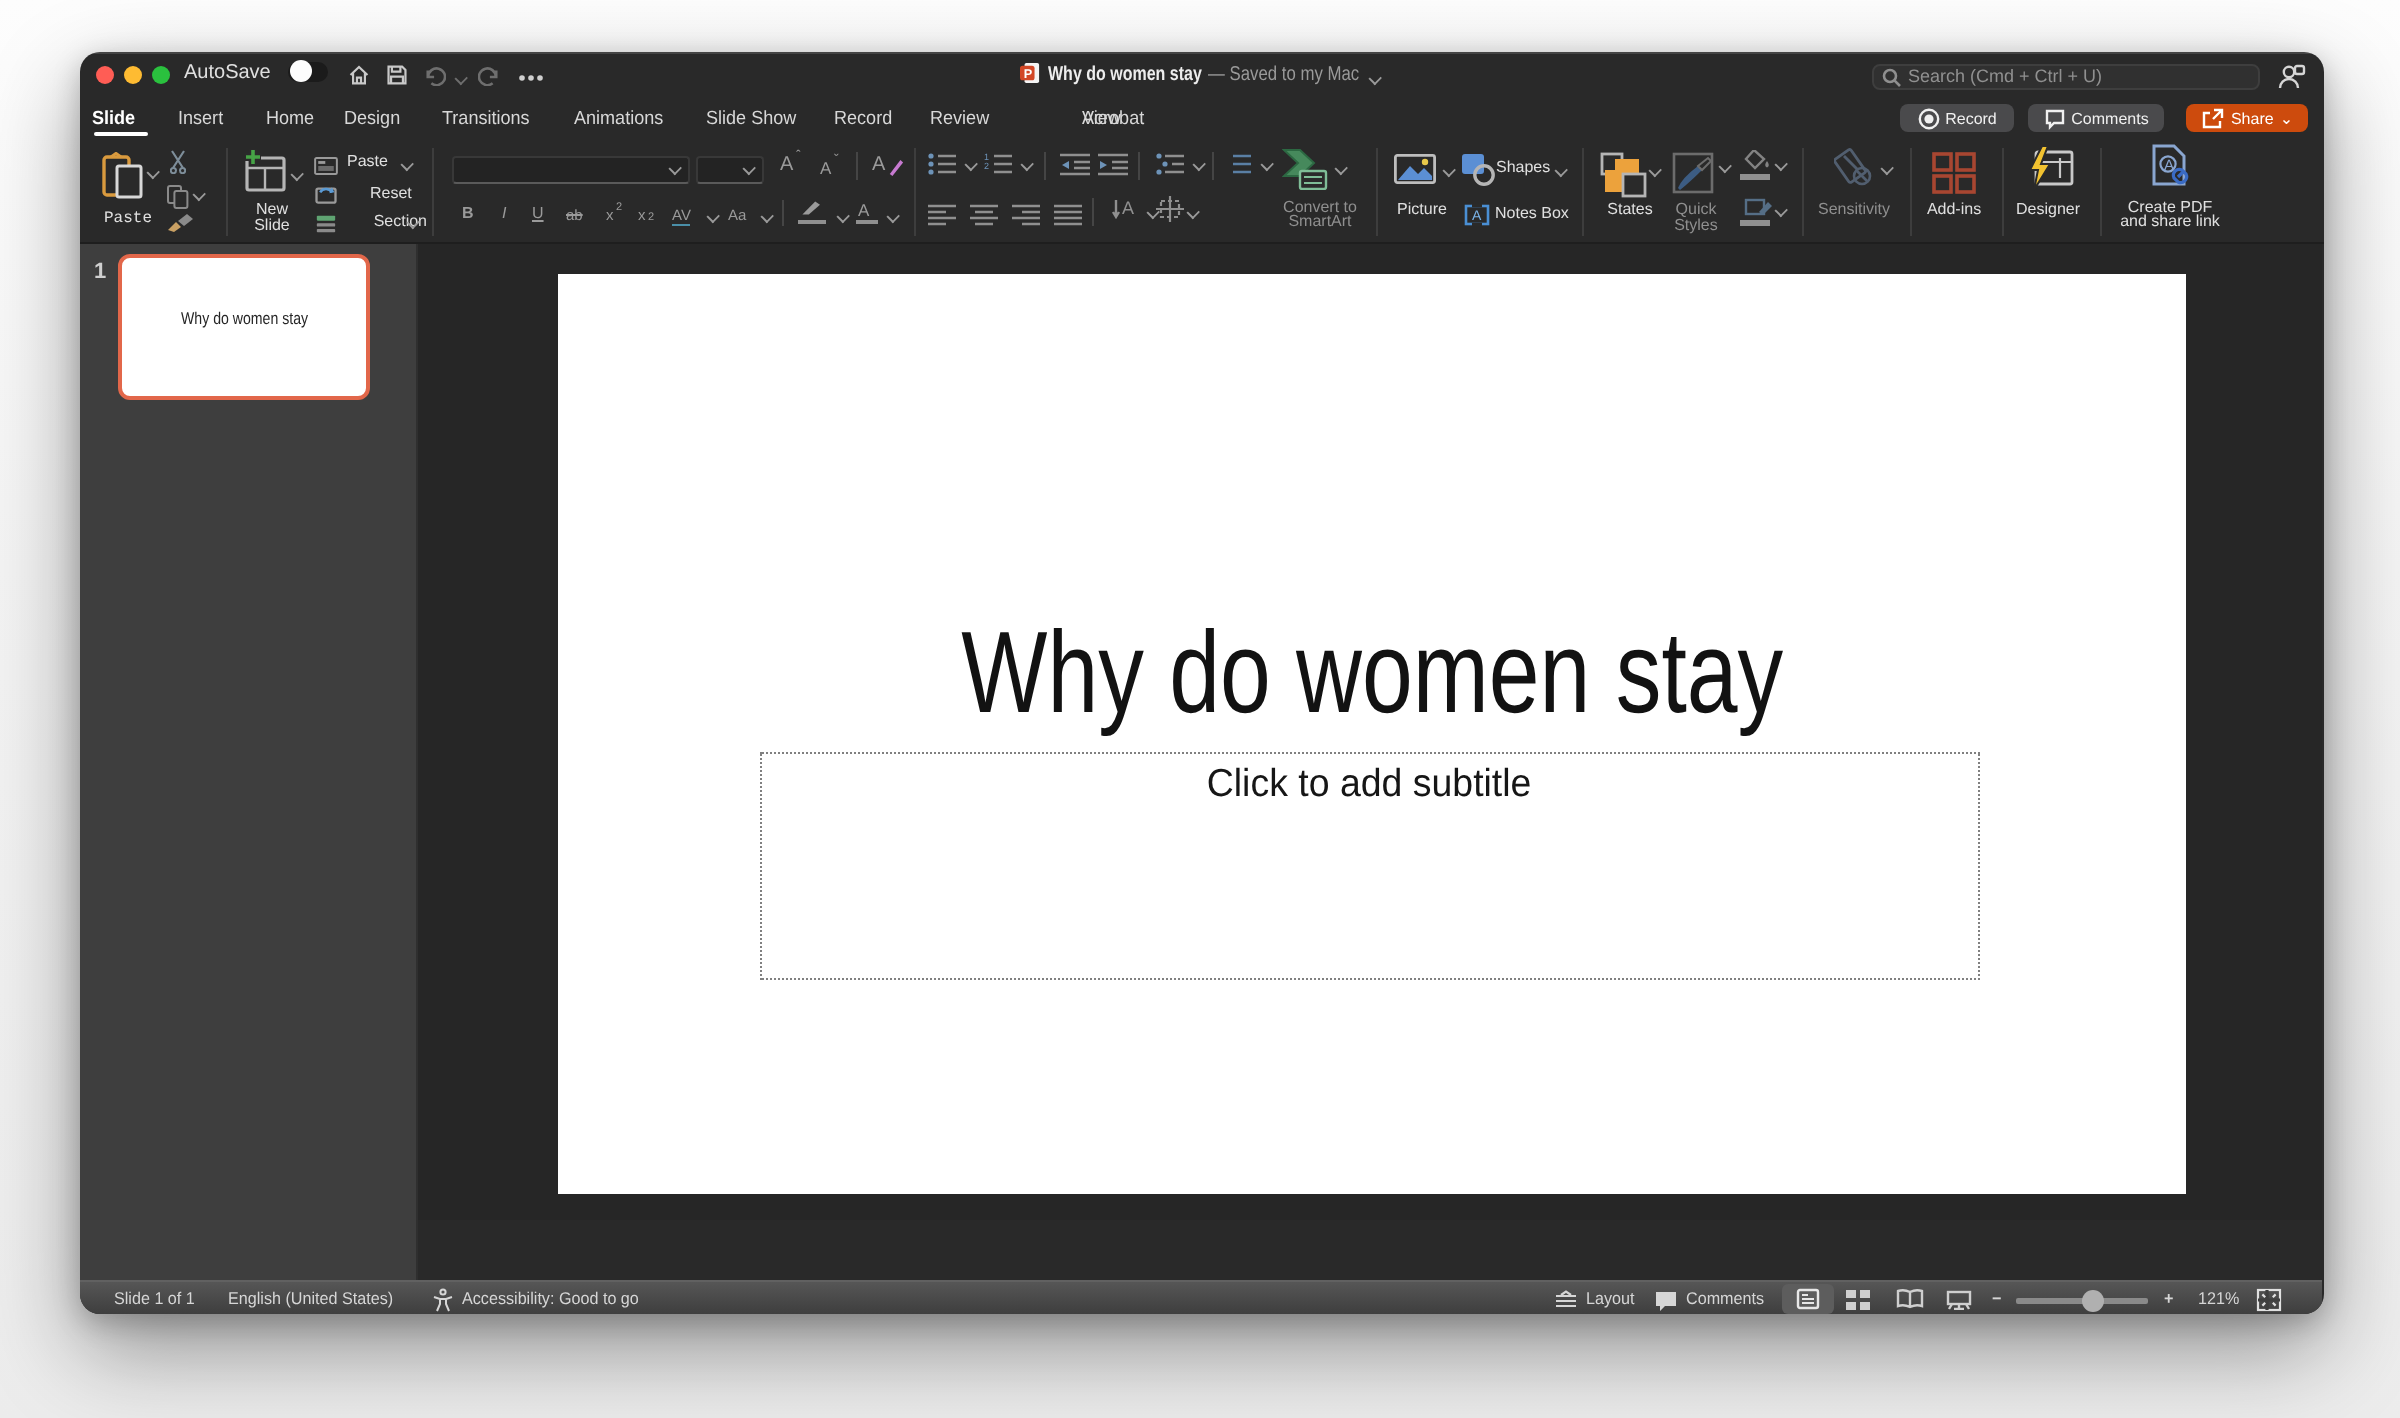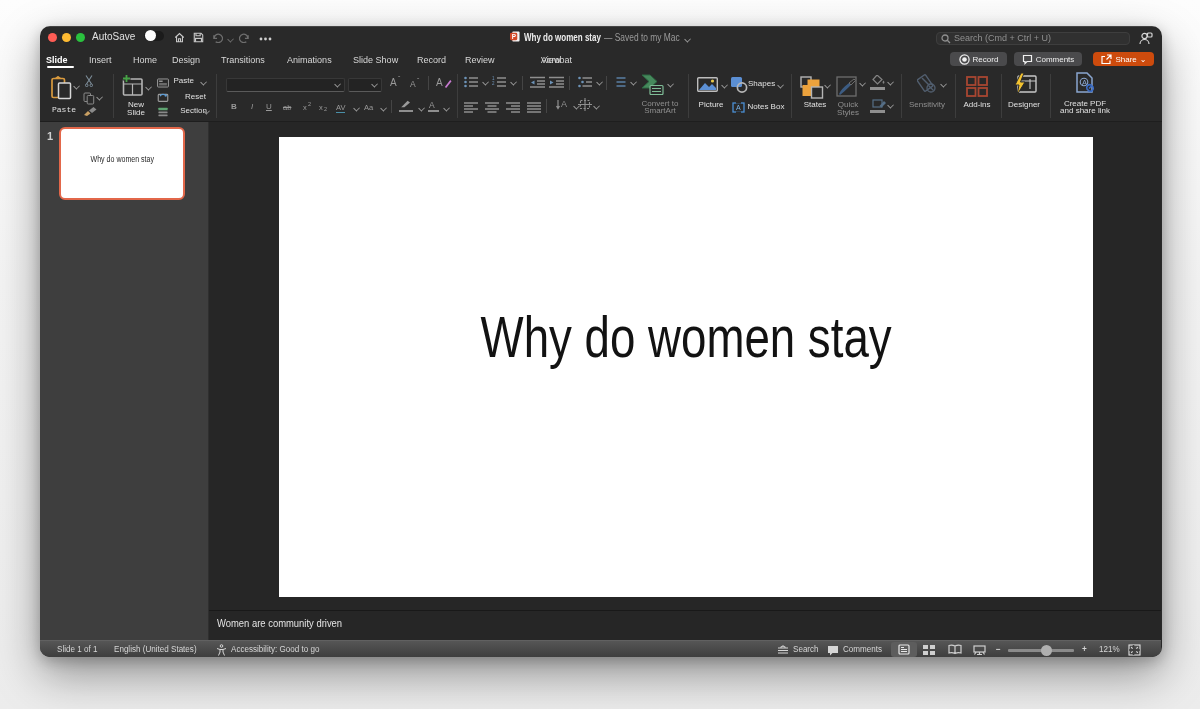--- a/index.html
+++ b/index.html
@@ -176,21 +176,21 @@
     <rect x=".8" y="2.8" width="11.4" height="8.4" rx="1" fill="none" stroke="#9a9a9a" stroke-width="1.4"></rect>
     <path d="M3 5 a4 4 0 0 1 7 0" fill="none" stroke="#5b9bd5" stroke-width="1.5"></path>
       <path d="M10 2 l1.5 3 -3 .5 Z" fill="#5b9bd5"></path>
   </svg>
   <div class="rlabel" style="left:145px; top:66.7px; width:30px; text-align:left;">Reset</div>
   <svg class="icon" style="left:117px; top:80.7px;" width="12" height="10" viewBox="0 0 13 12">
     <rect x="1" y="1" width="11" height="3" rx=".5" fill="#5fa472"></rect>
     <rect x="1" y="5.5" width="11" height="2" rx=".5" fill="#8a8a8a"></rect>
     <rect x="1" y="9" width="11" height="2" rx=".5" fill="#8a8a8a"></rect>
   </svg>
-  <div class="rlabel" style="left:133.5px; top:81px; width:40px; text-align:center;">Section</div>
+  <div class="rlabel" style="left:133.5px; top:81px; width:40px; text-align:right;">Section</div>
   <div class="cv" style="left:163.5px; top:83px;"></div>
 
   <div class="combo" style="left:186px; top:52px; width:119px; height:13.5px;"></div>
   <div class="cv" style="left:295px; top:56px;"></div>
   <div class="combo" style="left:308px; top:52px; width:34px; height:13.5px;"></div>
   <div class="cv" style="left:332px; top:56px;"></div>
   <span class="gl" style="left:350px; top:51px; font-size:10px;">A</span>
     <span class="gl" style="left:358px; top:49px; font-size:7px;">ˆ</span>
   <span class="gl" style="left:370px; top:52.5px; font-size:8.5px;">A</span>
     <span class="gl" style="left:377px; top:51px; font-size:7px;">ˇ</span>
@@ -375,39 +375,39 @@
 
   <div class="thumbs">
     <span class="abs" style="left:7px; top:8px; font-size:11px; font-weight:bold; color:#cfcfcf;">1</span>
     <div class="abs" style="left:19px; top:4.5px; width:126px; height:73px; border:2.5px solid #e2674a; border-radius:6px; background:#fff;">
       <div style="position:absolute; left:0; right:0; top:25px; text-align:center; font-size:8.5px; color:#262626;"><span style="display:inline-block; transform:scaleX(.83);">Why do women stay</span></div>
     </div>
   </div>
   <div class="canvas">
     <div class="slide">
       <div style="position:absolute; left:0; right:0; top:165.5px; text-align:center; font-size:58px; color:#121212;"><span style="display:inline-block; transform:scaleX(.787);">Why do women stay</span></div>
+      <div style="position:absolute; left:101px; top:239px; width:610px; height:114px; border:1px dotted #808080;">
+        <div style="position:absolute; left:0; right:0; top:3.5px; text-align:center; font-size:19.5px; color:#161616;"><span style="display:inline-block; transform:scaleX(.96);">Click to add subtitle</span></div>
+      </div>
     </div>
-  </div>
-  <div class="notes">
-    <span class="abs" style="left:7.5px; top:6px; font-size:11.5px; color:#e4e4e4; transform:scaleX(.82); transform-origin:0 50%; white-space:nowrap;">Women are community driven</span>
   </div>
 
   <div class="status">
     <span class="st" style="left:17px;">Slide 1 of 1</span>
     <span class="st" style="left:74px;">English (United States)</span>
     <svg class="abs" style="left:176px; top:3px;" width="11" height="12" viewBox="0 0 11 12" fill="none" stroke="#d6d6d6" stroke-width="1">
         <circle cx="5.5" cy="2" r="1.3"></circle>
         <path d="M1 4.5 L4 5.5 V8 L2.5 11.5 M10 4.5 L7 5.5 V8 L8.5 11.5 M4 5.5 H7"></path>
       </svg>
     <span class="st" style="left:191px;">Accessibility: Good to go</span>
     <svg class="abs" style="left:737px; top:4px;" width="12" height="10" viewBox="0 0 12 10" stroke="#d6d6d6">
         <path d="M1 3 H11 M1 5.5 H11 M1 8 H11" stroke-width="1.1"></path>
         <path d="M3.5 2.5 L6 0.8 L8.5 2.5" fill="none" stroke-width="1.1"></path>
       </svg>
-    <span class="st" style="left:753px;">Search</span>
+    <span class="st" style="left:753px;">Layout</span>
     <svg class="abs" style="left:787px; top:3.5px;" width="12" height="11" viewBox="0 0 12 11">
         <path d="M1 1 H11 V8 H5.5 L3 10.5 V8 H1 Z" fill="#d6d6d6"></path>
       </svg>
     <span class="st" style="left:803px;">Comments</span>
     <div class="abs" style="left:851px; top:1px; width:26px; height:15px; background:#5d5d5d; border-radius:3px;"></div>
     <svg class="abs" style="left:858px; top:3px;" width="12" height="11" viewBox="0 0 12 11" fill="none" stroke="#e8e8e8">
         <rect x="1" y="1" width="10" height="9" rx="1" stroke-width="1.2"></rect>
         <path d="M3 3.5 H6 M3 5.5 H9 M3 7.5 H9" stroke-width="1"></path>
       </svg>
     <svg class="abs" style="left:883px; top:3.5px;" width="12" height="10" viewBox="0 0 12 10" fill="#cfcfcf">

